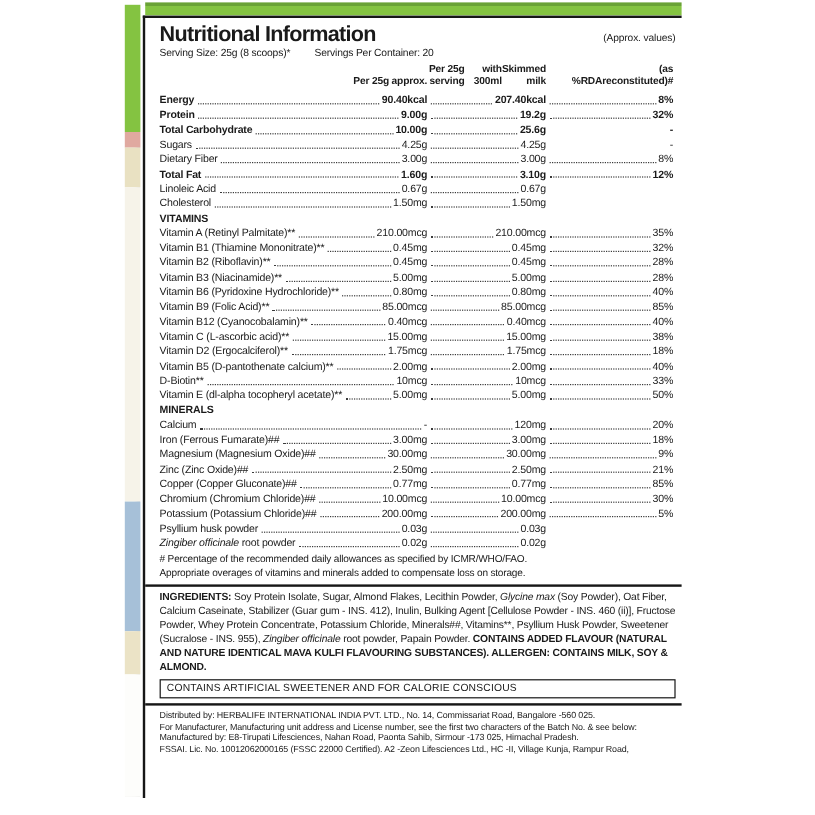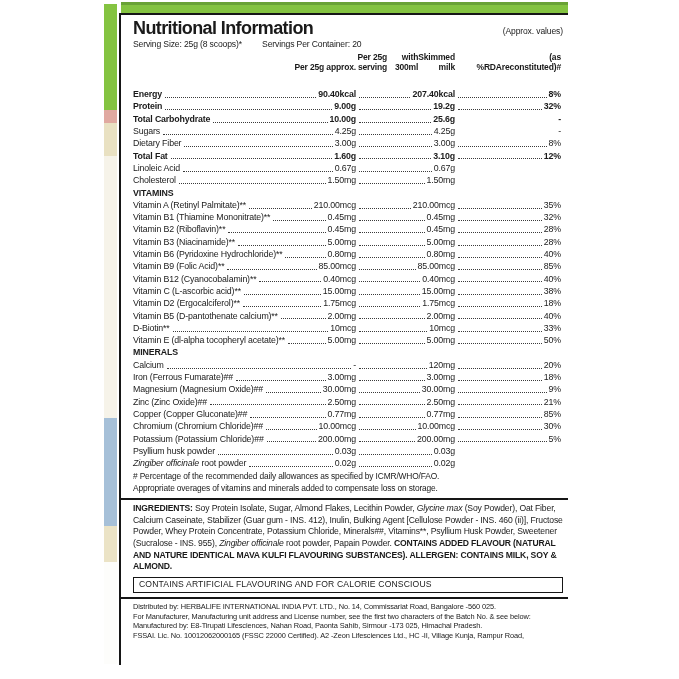--- a/index.html
+++ b/index.html
@@ -23,21 +23,21 @@
   .serving-row{font-size:8.6px;letter-spacing:-.15px;margin-top:1px;}
   .serving-row span{margin-right:18px;}
   
   .col-a{width:223px;display:flex;align-items:flex-end;}
   .col-b{width:99px;display:flex;align-items:flex-end;}
   .col-c{width:106px;display:flex;align-items:flex-end;}
   .col-headers{display:flex;margin-top:4px;font-size:8.5px;font-weight:700;letter-spacing:-.15px;}
   .col-headers .ch{display:flex;flex-direction:row;justify-content:flex-end;text-align:right;line-height:9.6px;}
   .col-headers .ch>*{width:100%;}
   
-  .rows{margin-top:16px;}
+  .rows{margin-top:5px;}
   .row{display:flex;font-size:8.8px;line-height:12.3px;height:12.3px;letter-spacing:-.15px;}
   .row.b{font-weight:700;}
   .section-row{font-size:8.8px;line-height:12.3px;height:12.3px;font-weight:700;letter-spacing:-.1px;}
   .lead{flex:1 1 auto;border-bottom:1.6px dotted #3a3a3a;margin:0 2px 2.5px 3px;min-width:4px;}
   .lead.hide{visibility:hidden;}
   .val{white-space:nowrap;}
   .c-name{white-space:nowrap;}
   .footnotes{font-size:8.4px;line-height:11.2px;letter-spacing:-.15px;margin-top:2px;}
   .divider{height:2.5px;background:#161616;margin:4px 0 3px -12px;margin-right:-5px;}
   .ingredients{font-size:8.6px;line-height:11.6px;letter-spacing:-.15px;margin:1px 0 0 0;}
@@ -547,21 +547,21 @@
       <div># Percentage of the recommended daily allowances as specified by ICMR/WHO/FAO.</div>
       <div>Appropriate overages of vitamins and minerals added to compensate loss on storage.</div>
     </div>
 
     <div class="divider"></div>
 
     <p class="ingredients"><span style="font-weight: 700;">INGREDIENTS: </span><span>Soy Protein Isolate, Sugar, Almond Flakes, Lecithin Powder, </span><span style="font-style: italic;">Glycine max</span><span> (Soy Powder), Oat Fiber, Calcium Caseinate, Stabilizer (Guar gum - INS. 412), Inulin, Bulking Agent [Cellulose Powder - INS. 460 (ii)], Fructose Powder, Whey Protein Concentrate, Potassium Chloride, Minerals##, Vitamins**, Psyllium Husk Powder, Sweetener (Sucralose - INS. 955), </span><span style="font-style: italic;">Zingiber officinale</span><span> root powder, Papain Powder. </span><span style="font-weight: 700;">CONTAINS ADDED FLAVOUR (NATURAL AND NATURE IDENTICAL MAVA KULFI FLAVOURING SUBSTANCES). ALLERGEN: CONTAINS MILK, SOY &amp; ALMOND.</span></p>
 
 
     <div class="warnbox">
-      <span>CONTAINS ARTIFICIAL FLAVOURING AND FOR CALORIE CONSCIOUS</span>
+      <span>CONTAINS ARTIFICIAL SWEETENER AND FOR CALORIE CONSCIOUS</span>
     </div>
 
     <div class="divider"></div>
 
     <div class="footer">
       <div>Distributed by: HERBALIFE INTERNATIONAL INDIA PVT. LTD., No. 14, Commissariat Road, Bangalore -560 025.</div>
       <div>For Manufacturer, Manufacturing unit address and License number, see the first two characters of the Batch No. &amp; see below:</div>
       <div>Manufactured by: E8-Tirupati Lifesciences, Nahan Road, Paonta Sahib, Sirmour -173 025, Himachal Pradesh.</div>
       <div>FSSAI. Lic. No. 10012062000165 (FSSC 22000 Certified). A2 -Zeon Lifesciences Ltd., HC -II, Village Kunja, Rampur Road,</div>
 

